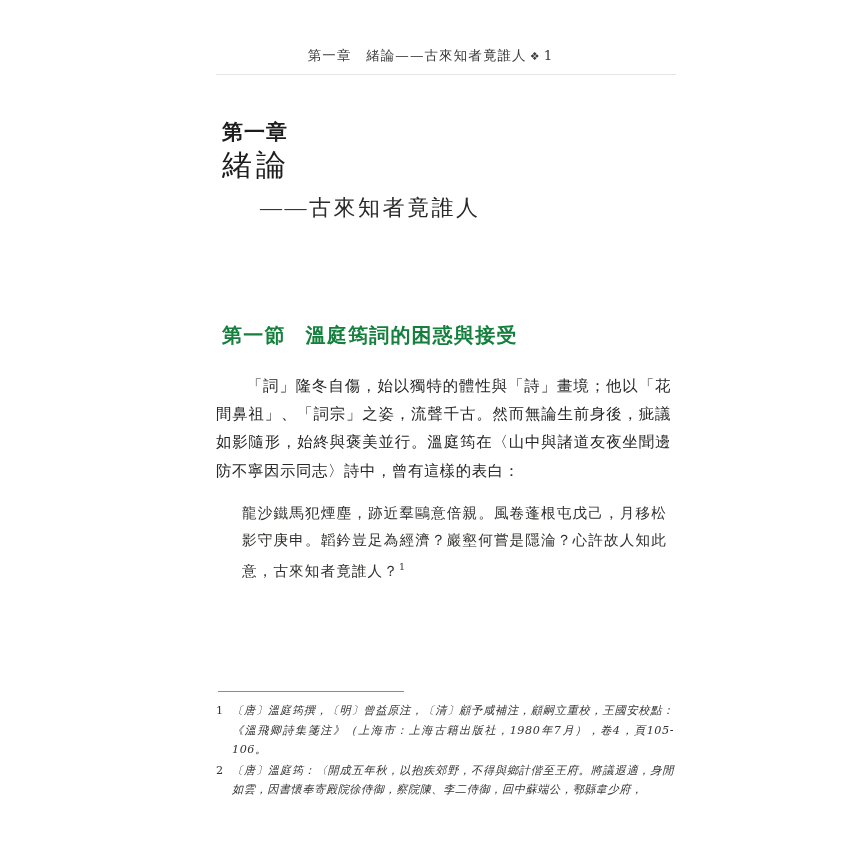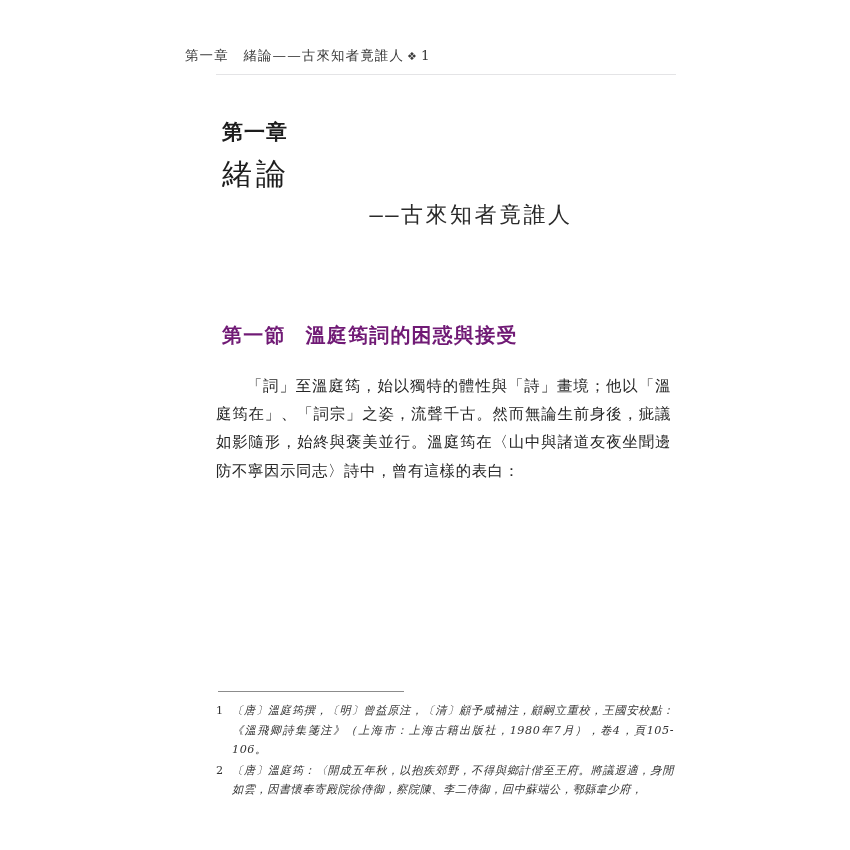--- a/index.html
+++ b/index.html
@@ -23,21 +23,21 @@
     height: 850px;
     box-sizing: border-box;
   }
 
   
   .running-head {
     position: absolute;
     left: 185px;
     top: 47px;
     width: 490px;
-    text-align: left;
+    text-align: center;
     font-family: "DejaVu Serif", "Liberation Serif", serif;
     font-size: 13.5px;
     letter-spacing: 1.1px;
     color: #3a3a3a;
     white-space: nowrap;
   }
   .running-head .rh-diamond {
     font-size: 11px;
     padding: 0 3px;
     color: #3a3a3a;
@@ -64,49 +64,47 @@
   }
   .chapter-no {
     font-family: "DejaVu Sans", "Liberation Sans", sans-serif;
     font-weight: bold;
     font-size: 21px;
     letter-spacing: 1px;
     color: #1d1d1d;
     line-height: 1.35;
   }
   .chapter-name {
-    margin-top: 9px;
     font-family: "DejaVu Serif", "Liberation Serif", serif;
     font-size: 30px;
     letter-spacing: 4px;
     color: #1d1d1d;
     line-height: 1.25;
   }
   .chapter-sub {
     margin-top: 10px;
     margin-left: 38px;
-    font-family: Liberation Mono, monospace;
+    font-family: Liberation Serif, serif;
     font-size: 22px;
     letter-spacing: 2.5px;
     color: #2a2a2a;
     line-height: 1.3;
-    text-align: center;
   }
 
   
   .section-heading {
     position: absolute;
     left: 222px;
     top: 322px;
     width: 470px;
     font-family: "DejaVu Sans", "Liberation Sans", sans-serif;
     font-weight: bold;
     font-size: 20px;
     letter-spacing: 1.2px;
-    color: #701a75;
+    color: #15803d;
     white-space: nowrap;
   }
   .section-heading .sec-gap { display: inline-block; width: 20px; }
 
   
   .body-area {
     position: absolute;
     left: 216px;
     top: 372px;
     width: 455px;
@@ -195,22 +193,23 @@
     <div class="chapter-name">緒論</div>
     <div class="chapter-sub">——古來知者竟誰人</div>
   </div>
 
   <div class="section-heading">
     <span>第一節</span><span class="sec-gap"></span><span>溫庭筠詞的困惑與接受</span>
   </div>
 
   <div class="body-area">
 
-    <p class="body indent">「詞」至溫庭筠，始以獨特的體性與「詩」畫境；他以「溫庭筠在」、「詞宗」之姿，流聲千古。然而無論生前身後，疵議如影隨形，始終與褒美並行。溫庭筠在〈山中與諸道友夜坐聞邊防不寧因示同志〉詩中，曾有這樣的表白：</p>
-
+    <p class="body indent">「詞」隆冬自傷，始以獨特的體性與「詩」畫境；他以「花間鼻祖」、「詞宗」之姿，流聲千古。然而無論生前身後，疵議如影隨形，始終與褒美並行。溫庭筠在〈山中與諸道友夜坐聞邊防不寧因示同志〉詩中，曾有這樣的表白：</p>
+
+    <div class="quote"><span>龍沙鐵馬犯煙塵，跡近羣鷗意倍親。風卷蓬根屯戊己，月移松影守庚申。韜鈐豈足為經濟？巖壑何嘗是隱淪？心許故人知此意，古來知者竟誰人？</span><span class="fn-ref">1</span></div>
 
 
   </div>
 
   <div class="fn-rule"></div>
   <div class="footnotes">
     <div class="footnote">
       <span class="fn-num">1</span>
       <span class="fn-body">〔唐〕溫庭筠撰，〔明〕曾益原注，〔清〕顧予咸補注，顧嗣立重校，王國安校點：《溫飛卿詩集箋注》（上海市：上海古籍出版社，1980年7月），卷4，頁105-106。</span>
     </div>

